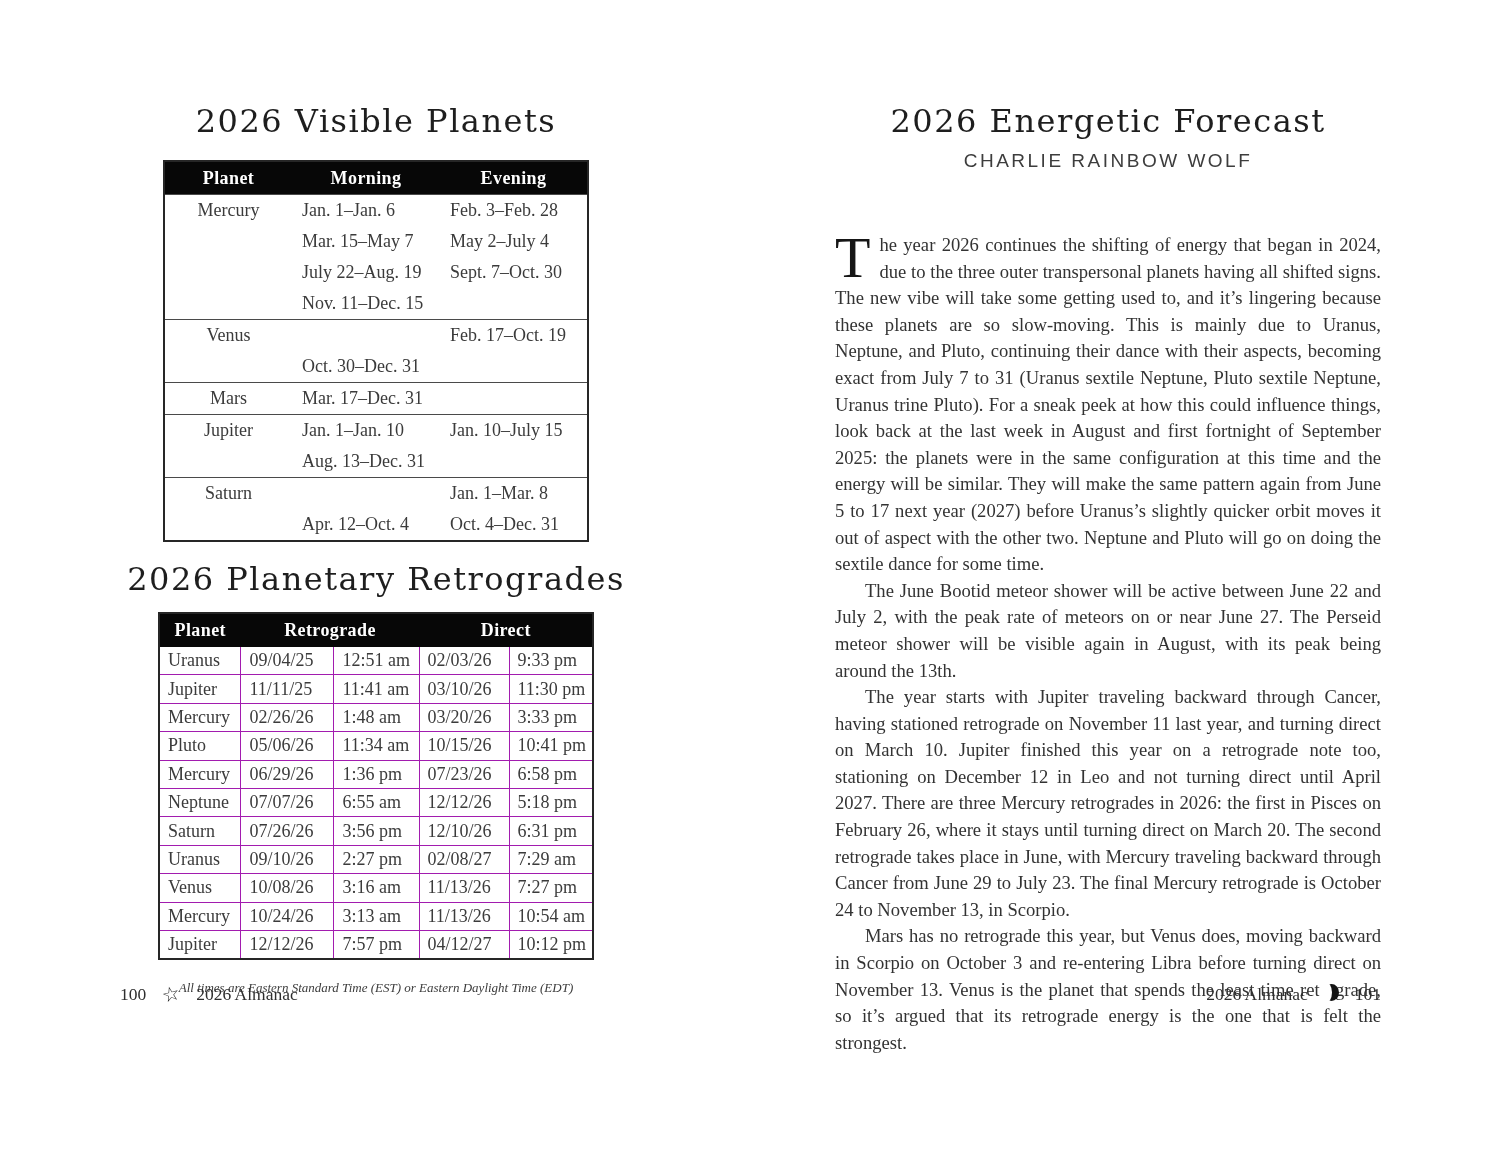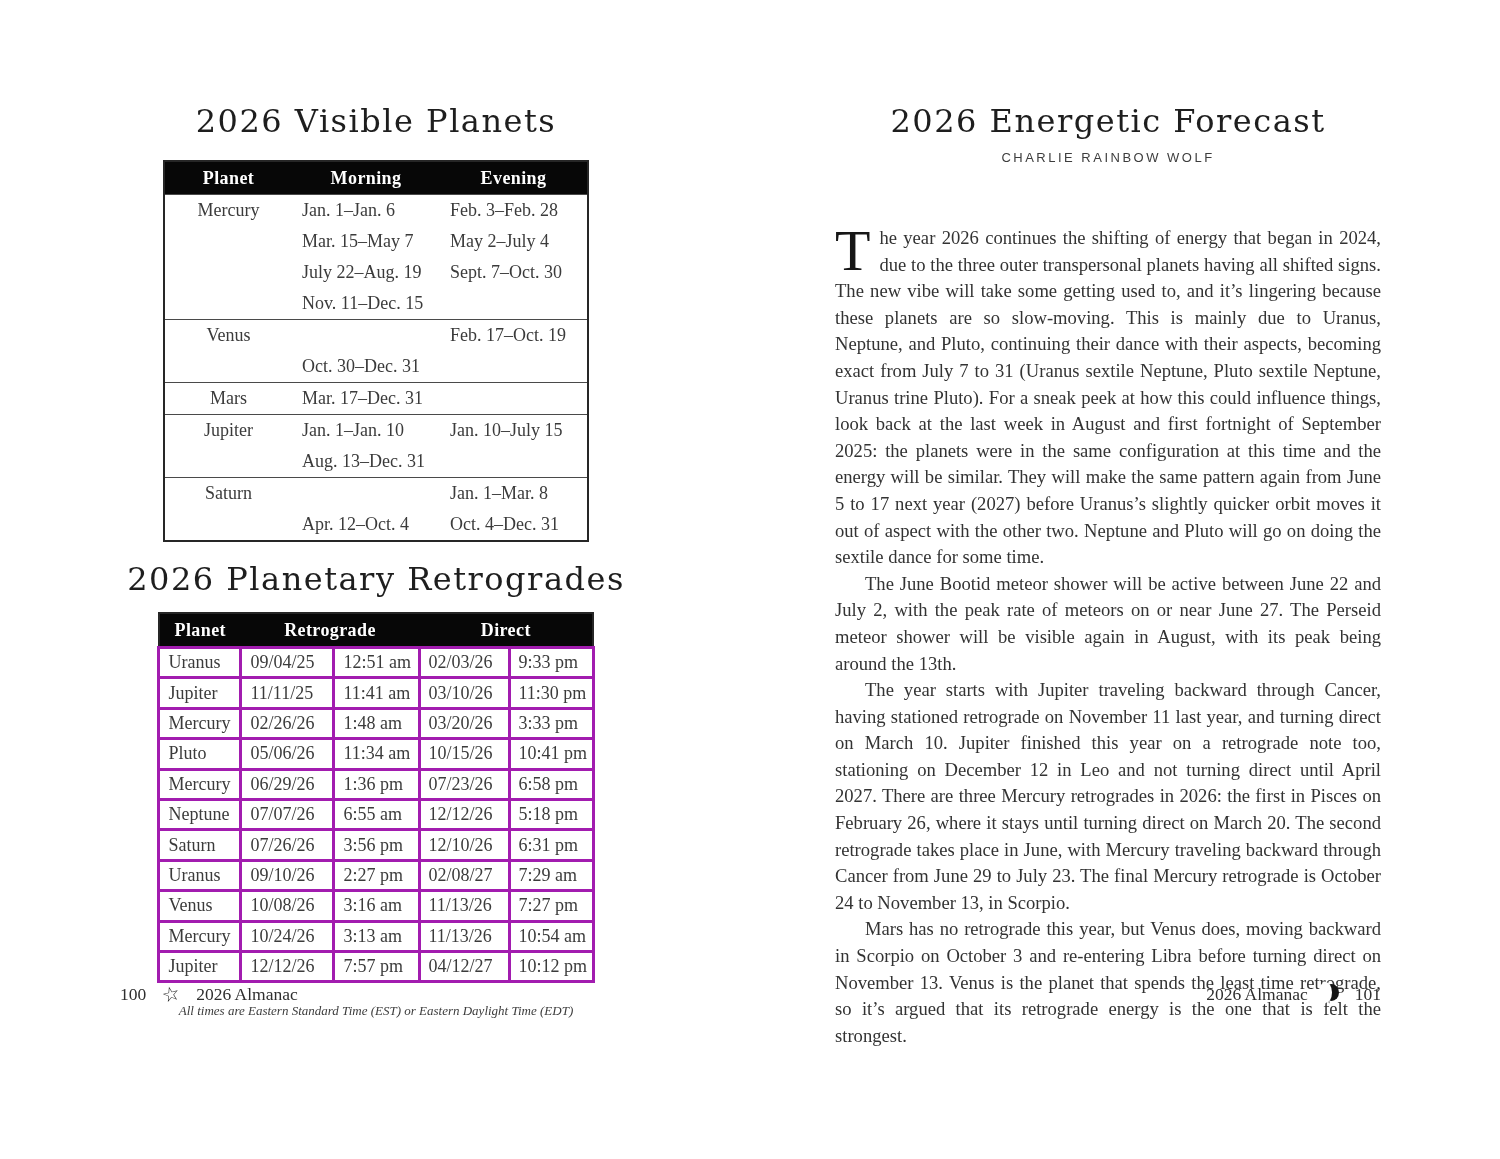--- a/index.html
+++ b/index.html
@@ -36,21 +36,21 @@
 
   #rg-table {
     width:434px; margin:16px auto 0;
     border:2px solid #262626; font-size:18px;
   }
   #rg-table thead th {
     background:#070707; color:#ffffff; font-weight:700; height:32px;
     letter-spacing:.4px; padding:0; border:1px solid #070707;
   }
   #rg-table td {
-    border:3px solid #a21caf; height:27.4px; padding:0 0 0 8px; text-align:left;
+    border:1px solid #a21caf; height:27.4px; padding:0 0 0 8px; text-align:left;
   }
 
   .footnote {
     margin:20px 0 0; text-align:center; font-style:italic;
     font-size:13px; color:#3b3b3b;
   }
 
   .folio {
     position:absolute; top:984px; display:flex; 
     gap:16px; font-size:17.5px; color:#2e2e2e;
@@ -69,21 +69,21 @@
   }
   .moon::after {
     content:""; position:absolute; left:-5px; top:-2px; width:13px; height:21px;
     border-radius:50%; background:#ffffff;
   }
 
   #forecast-title { margin-top:104px; }
   .byline {
     margin-top:12px; text-align:center;
     font-family:"Liberation Sans", sans-serif;
-    font-size:13px; letter-spacing:2.5px; color:#3d3d3d;
+    font-size:19px; letter-spacing:2.5px; color:#3d3d3d;
   }
   .article {
     margin-top:60px; font-size:18.6px; line-height:26.6px;
     text-align:justify; color:#333333;
   }
   .article p { margin:0; }
   .article p.indent { text-indent:30px; }
   .dropcap {
     float:left; font-size:58px; line-height:45px;
     padding:3px 9px 0 0; color:#161616;

